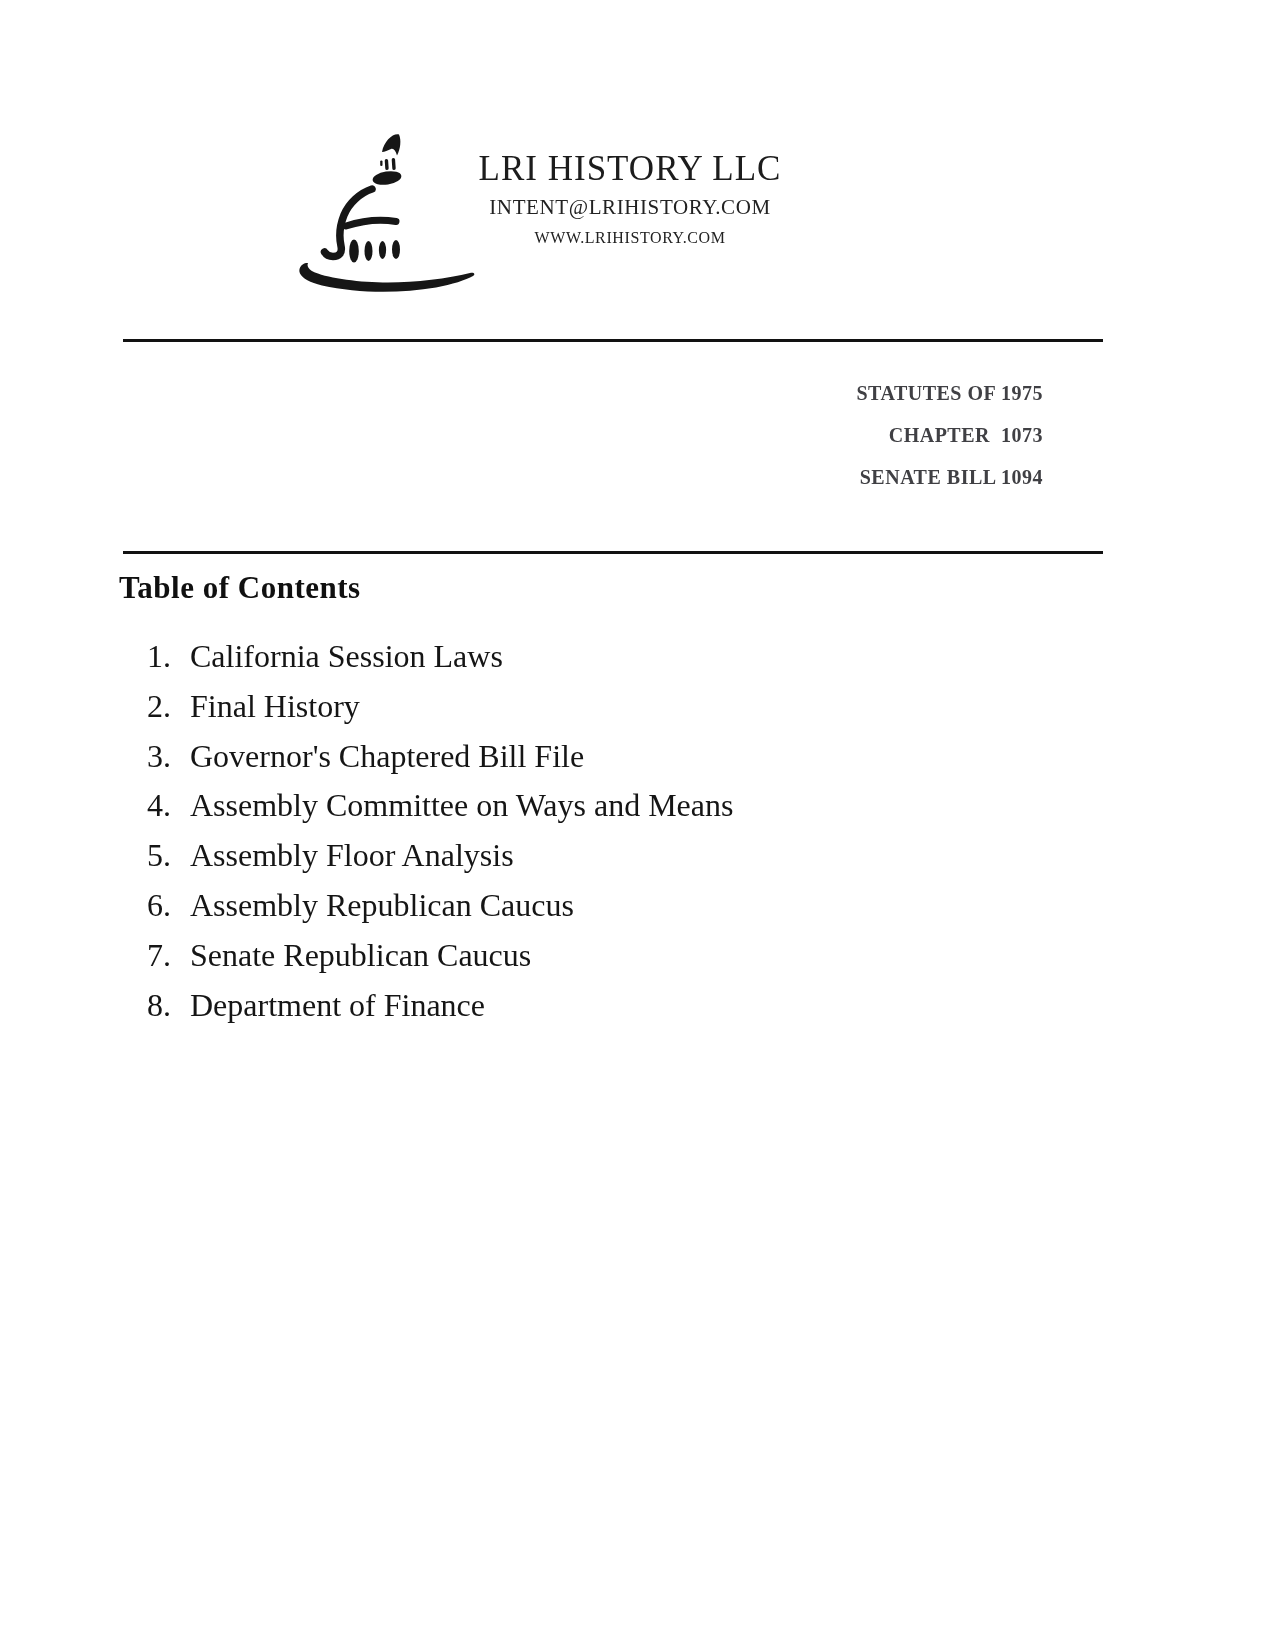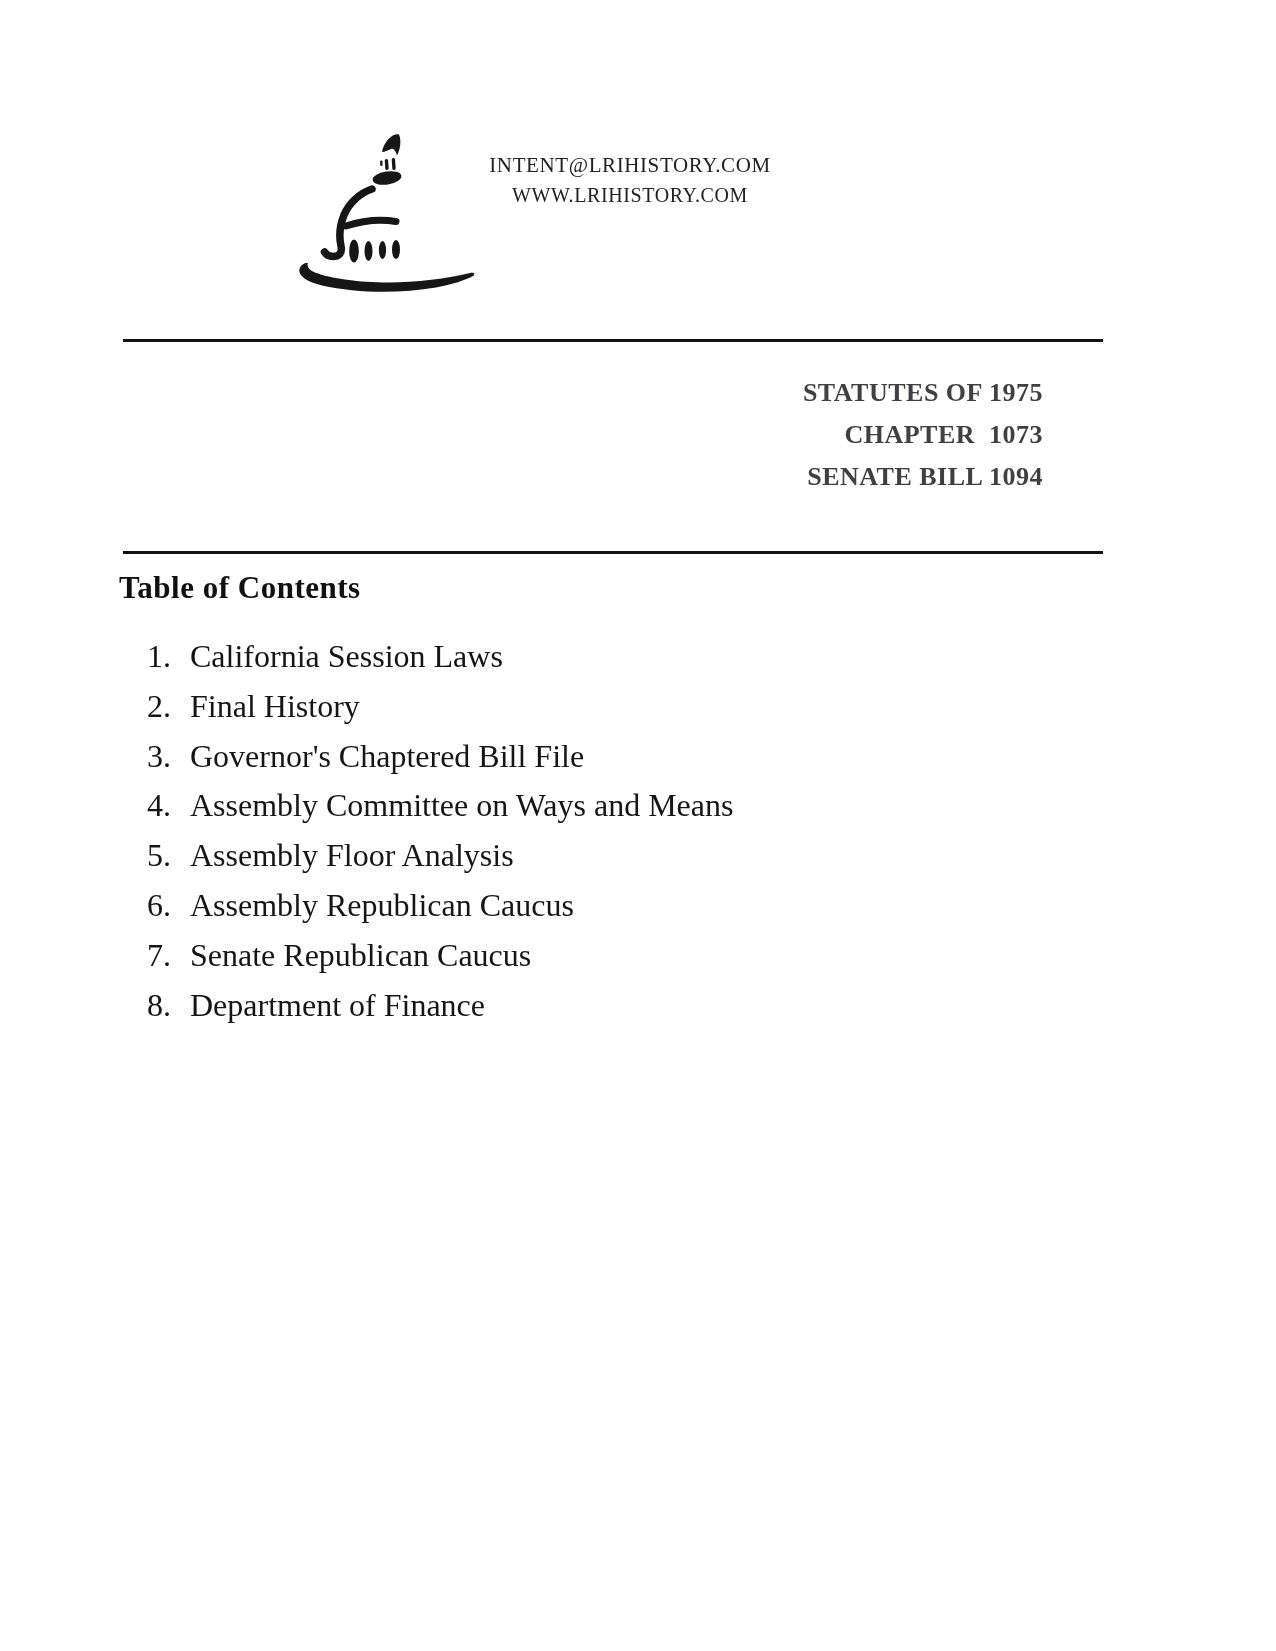--- a/index.html
+++ b/index.html
@@ -16,33 +16,33 @@
   .logo{position:absolute;left:296px;top:126px;width:182px;height:172px;}
   .head-text{
     position:absolute;left:452px;top:148px;width:356px;
     text-align:center;
   }
   .company{
     font-size:35px;line-height:42px;letter-spacing:1px;color:#1c1c1c;
     white-space:pre;
   }
   .email{font-size:21px;line-height:26px;margin-top:4px;letter-spacing:0.6px;color:#222;white-space:pre;}
-  .website{font-size:20px;line-height:25px;margin-top:5px;letter-spacing:0.6px;color:#222;white-space:pre;}
+  .website{font-size:16px;line-height:25px;margin-top:5px;letter-spacing:0.6px;color:#222;white-space:pre;}
   .phone{font-size:19px;line-height:24px;margin-top:6px;letter-spacing:0.3px;color:#222;white-space:pre;}
   
   .rule{position:absolute;left:123px;width:980px;background:#121212;}
   .rule-top{top:339px;height:3px;}
   .rule-bottom{top:551px;height:2.5px;}
   
   .case-block{
     position:absolute;right:233px;top:372px;
     text-align:right;
   }
   .case-line{
-    font-size:26px;line-height:42px;font-weight:bold;
+    font-size:20px;line-height:42px;font-weight:bold;
     color:#404044;letter-spacing:0.5px;white-space:pre;
   }
   
   .toc-heading{
     position:absolute;left:119px;top:570px;margin:0;
     font-size:31px;font-weight:bold;color:#101010;letter-spacing:0.5px;
     white-space:pre;
   }
   .toc-list{position:absolute;left:147px;top:636px;}
   .toc-row{display:flex;height:49.8px;align-items:flex-start;}
@@ -84,20 +84,21 @@
       </g>
 
       <path fill="#161616" d="M10,137 C5,138 2,143 4,147.5 C6.5,152.5 14,156.5 26,159.5
            C62,167.5 104,167.5 140,161.5 C156,158.5 170,154 177,150
            C179.5,148.5 178.5,146 174,147 C152,152.5 120,156.5 92,156.5
            C64,156.5 34,152.5 19,146.5 C13,144 10.5,140 12,137 Z"></path>
     </svg>
   </div>
 
   <div class="head-text">
+    <div class="company">LRI HISTORY LLC</div>
     <div class="email">INTENT@LRIHISTORY.COM</div>
     <div class="website">WWW.LRIHISTORY.COM</div>
   </div>
 
   <div class="rule rule-top"></div>
 
   <div class="case-block">
     <div class="case-line">STATUTES OF 1975</div>
     <div class="case-line">CHAPTER  1073</div>
     <div class="case-line">SENATE BILL 1094</div>

